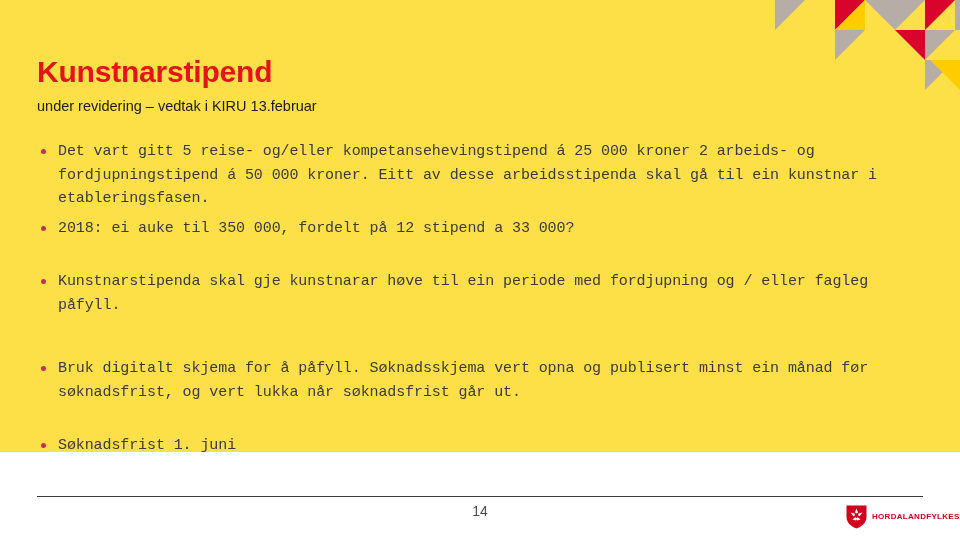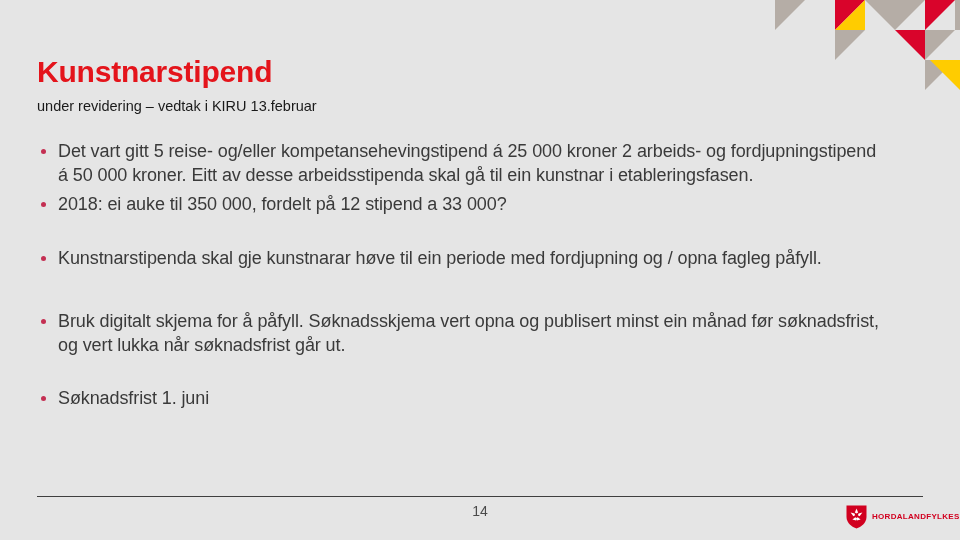--- a/index.html
+++ b/index.html
@@ -10,22 +10,22 @@
   body {
     width: 960px;
     height: 540px;
     overflow: hidden;
     font-family: "Liberation Sans", sans-serif;
     -webkit-font-smoothing: antialiased;
   }
   #slide {
     position: relative;
     width: 960px;
-    height: 540px;
-    background: #e5e5e5;
+    height: 452px;
+    background: #fde047;
   }
 
   
   #deco {
     position: absolute;
     top: 0;
     left: 775px;
     width: 185px;
     height: 100px;
     pointer-events: none;
@@ -59,23 +59,24 @@
   #body-list {
     position: absolute;
     left: 37px;
     top: 140px;
     width: 845px;
   }
   .bullet-item {
     position: relative;
     padding-left: 21px;
     color: #3a3a3a;
-    font-size: 18px;
+    font-size: 15px;
     line-height: 23.5px;
     letter-spacing: -0.1px;
+    font-family: Liberation Mono, monospace;
   }
   .bullet-item .dot {
     position: absolute;
     left: 4px;
     top: 9px;
     width: 5px;
     height: 5px;
     border-radius: 50%;
     background: #c42f52;
   }
@@ -167,21 +168,21 @@
 
     <div class="bullet-item">
       <span class="dot"></span>
       <span class="txt">2018: ei auke til 350 000, fordelt på 12 stipend a 33 000?</span>
     </div>
 
     <div class="gap-sm"></div>
 
     <div class="bullet-item">
       <span class="dot"></span>
-      <span class="txt">Kunstnarstipenda skal gje kunstnarar høve til ein periode med fordjupning og / opna fagleg påfyll.</span>
+      <span class="txt">Kunstnarstipenda skal gje kunstnarar høve til ein periode med fordjupning og / eller fagleg påfyll.</span>
     </div>
 
     <div class="gap-md"></div>
 
     <div class="bullet-item">
       <span class="dot"></span>
       <span class="txt">Bruk digitalt skjema for å påfyll. Søknadsskjema vert opna og publisert minst ein månad før søknadsfrist, og vert lukka når søknadsfrist går ut.</span>
     </div>
 
     <div class="gap-sm"></div>

